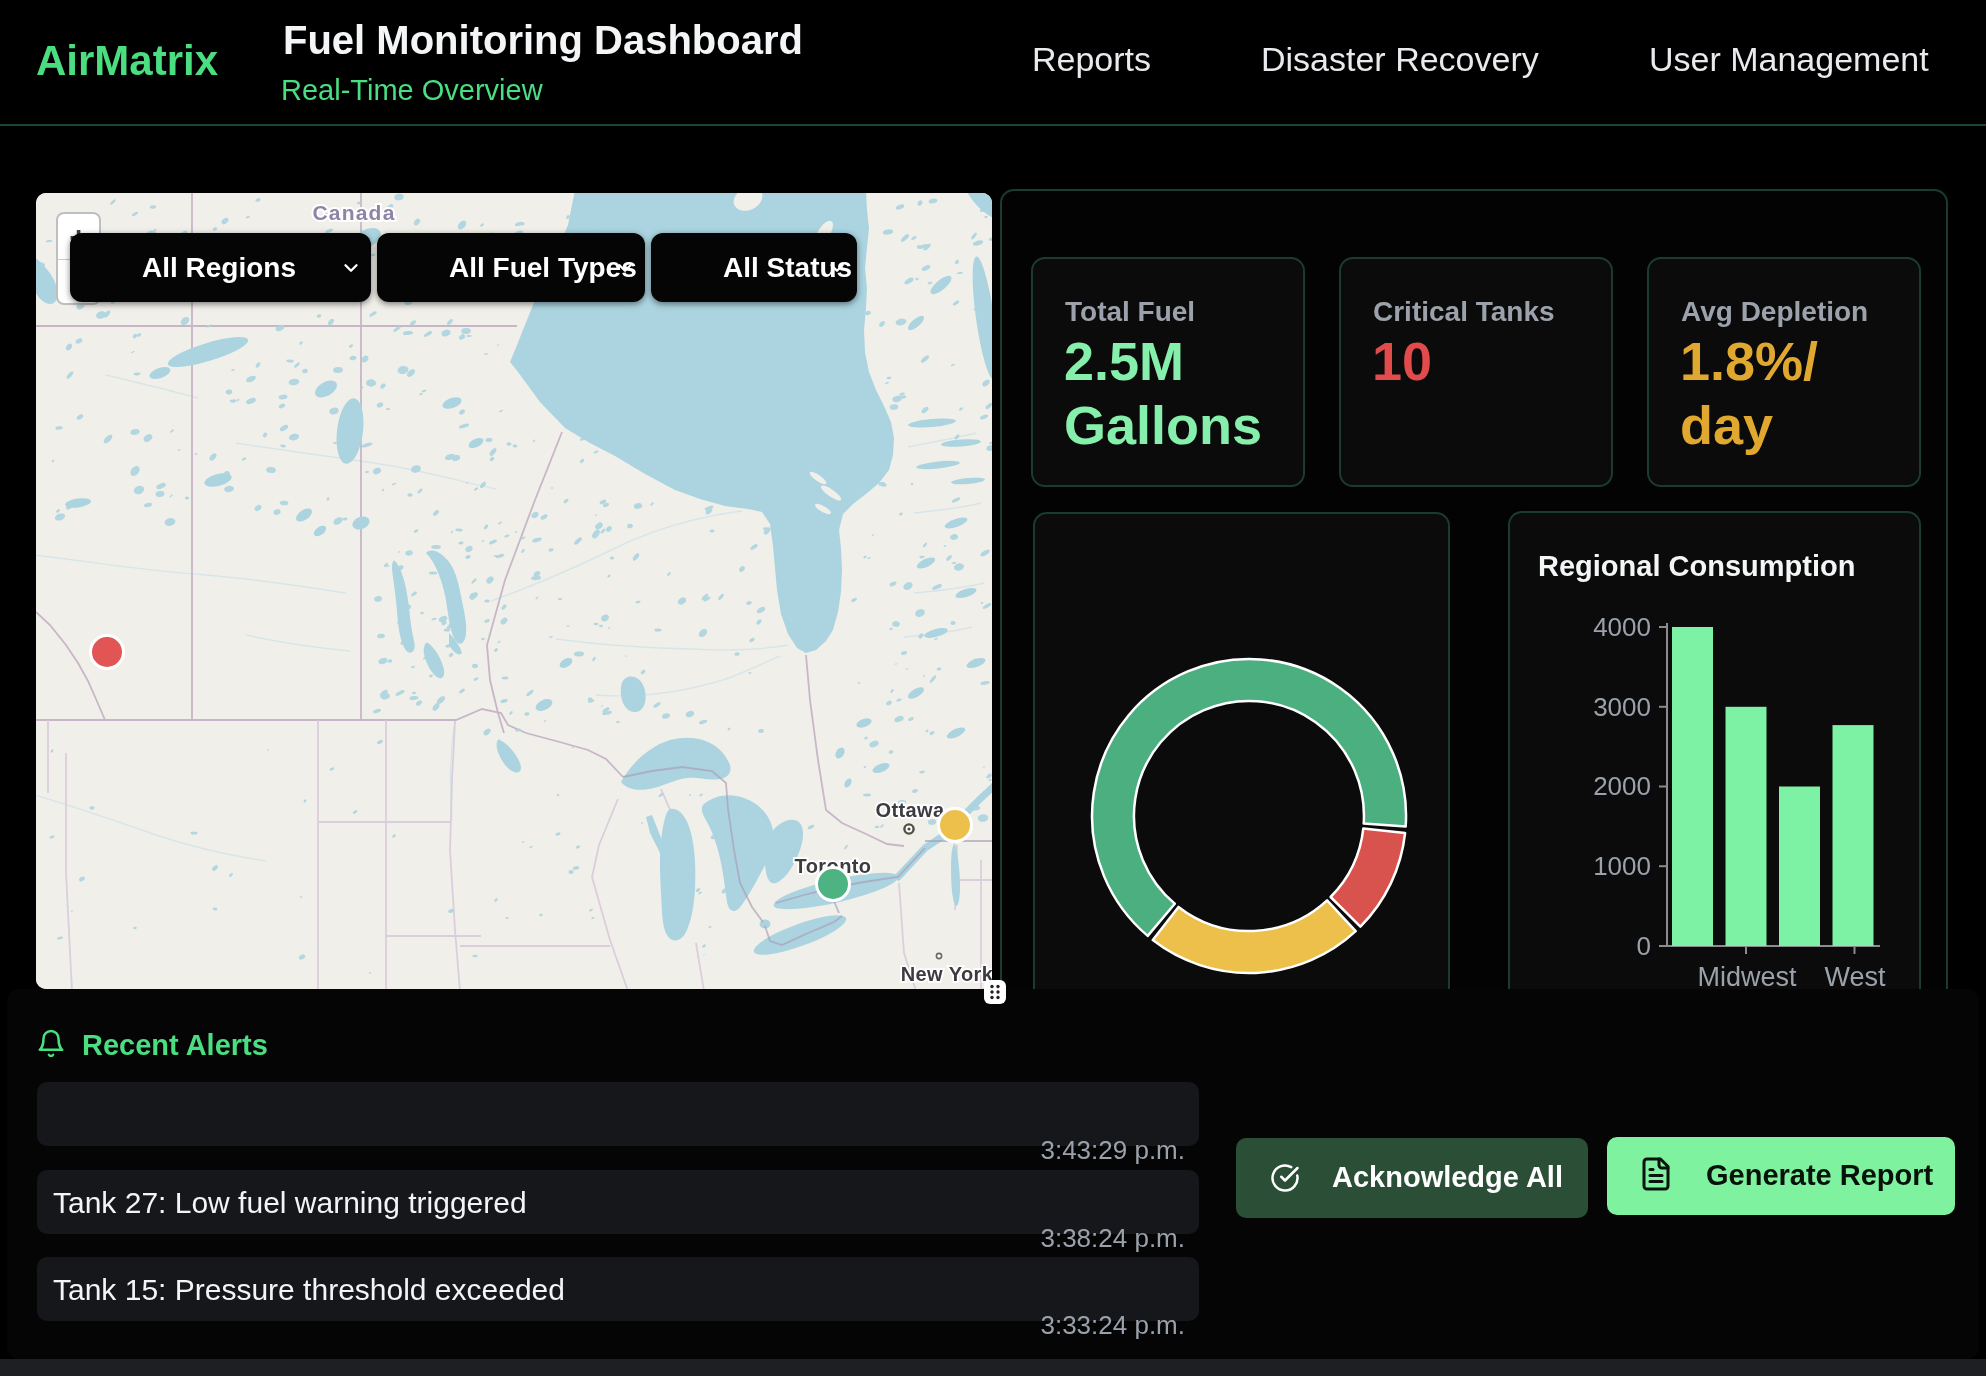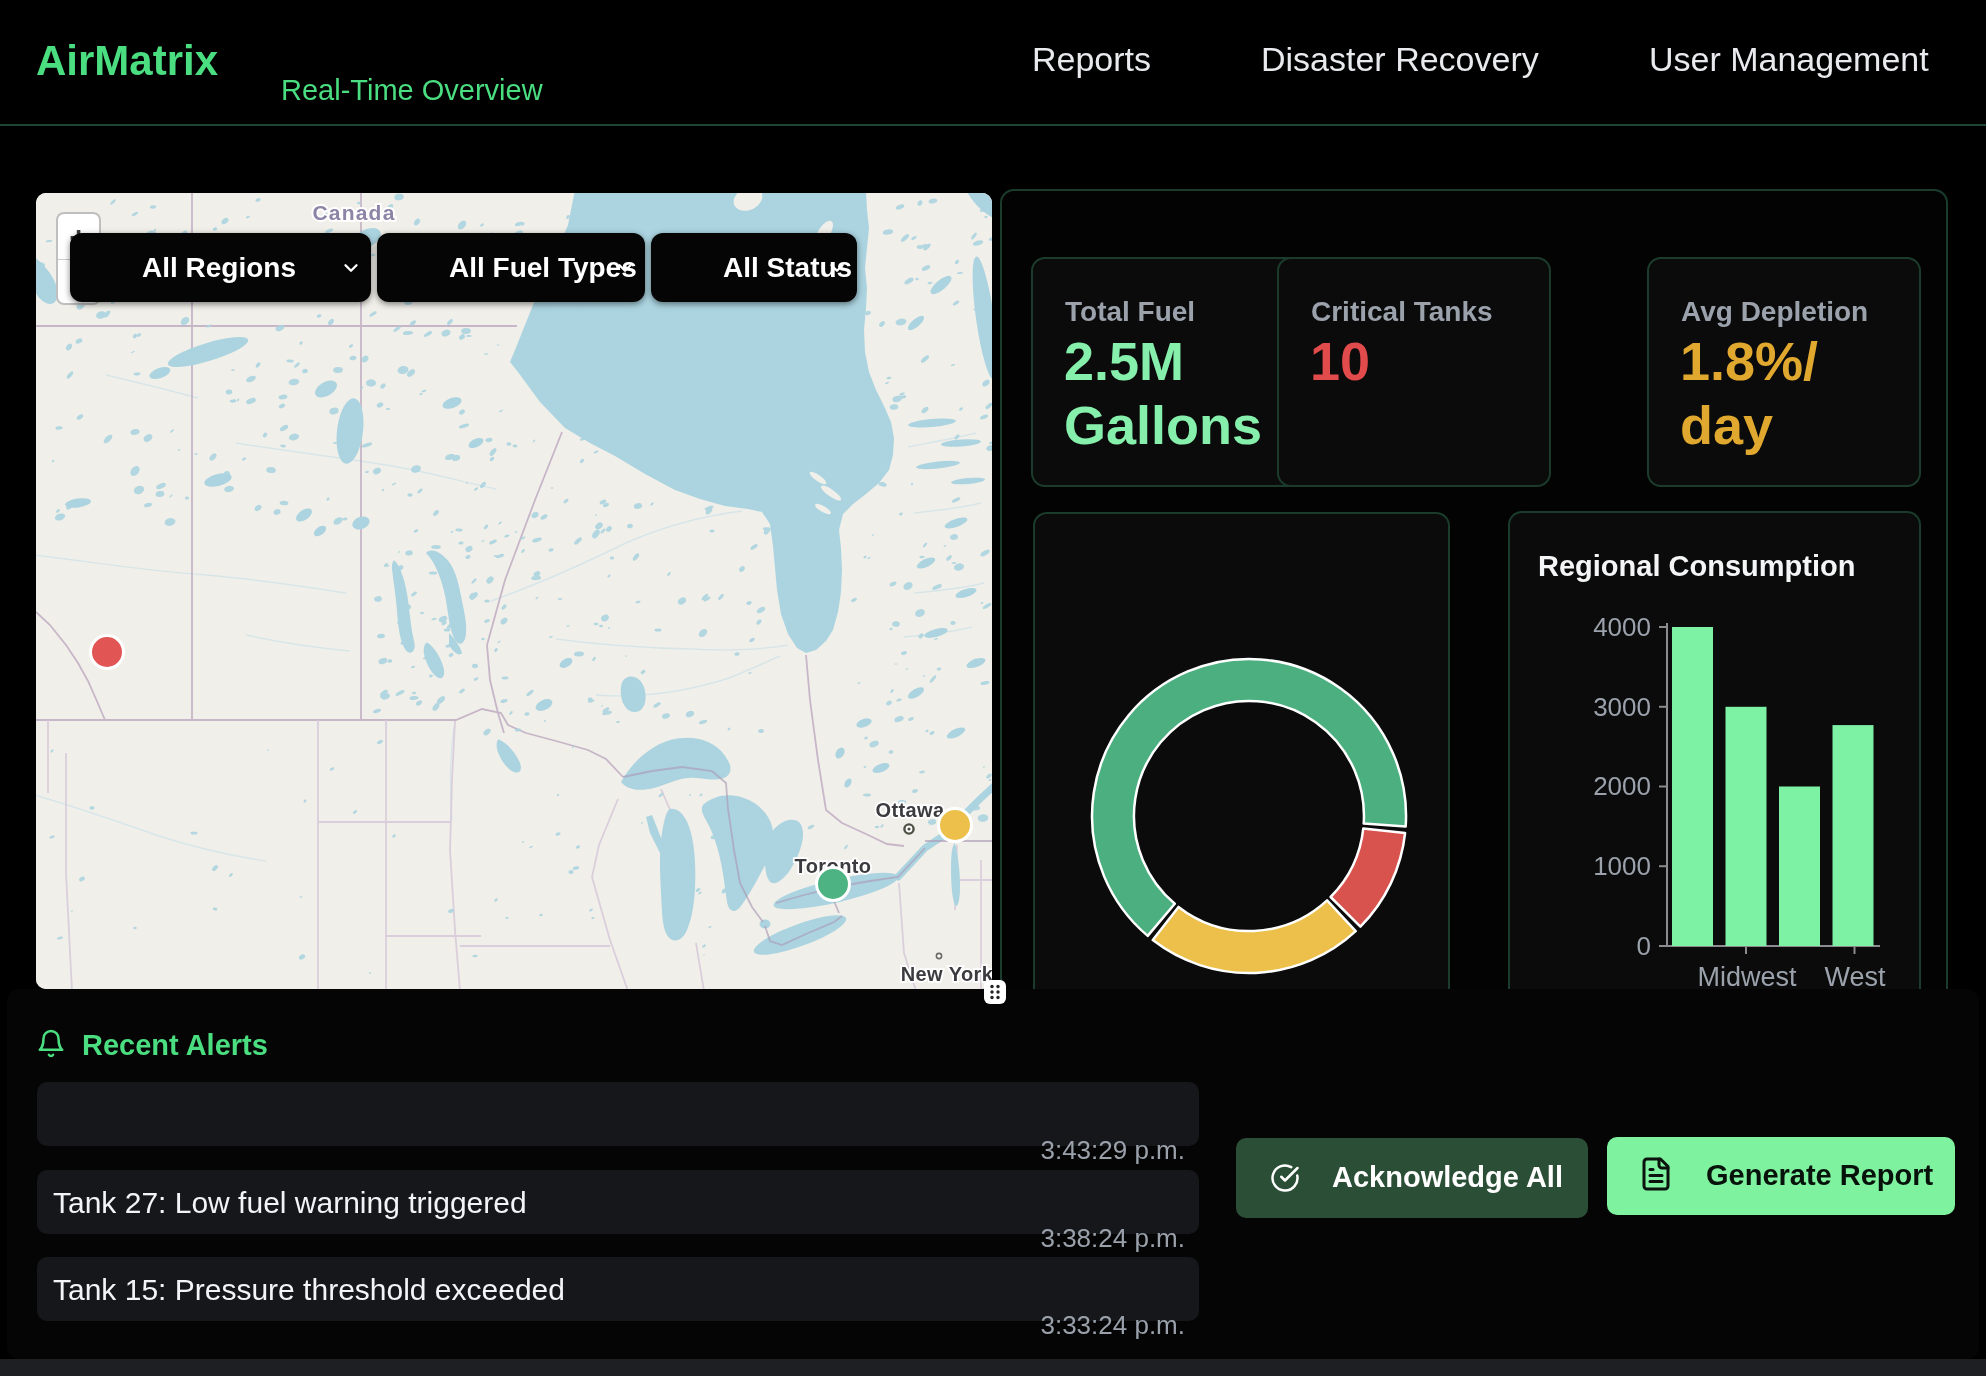--- a/index.html
+++ b/index.html
@@ -33,20 +33,21 @@
 .arow { position:absolute; left:37px; width:1162px; height:64px; background:#15171a; border-radius:10px; }
 .arow .msg { position:absolute; left:16px; top:16px; font-size:30px; color:#f2f4f5; }
 .arow .time { position:absolute; right:14px; top:18px; font-size:26px; color:#9aa1ab;margin-top:35px; }
 .btn { position:absolute; border-radius:10px; font-weight:bold; font-size:29px; }
 #bstrip { position:absolute; left:0; top:1359px; width:1986px; height:17px; background:#1e1f23; }
 </style>
 </head>
 <body>
 <div id="header">
   <div id="logo">AirMatrix</div>
+  <div id="title">Fuel Monitoring Dashboard</div>
   <div id="subtitle">Real-Time Overview</div>
   <div class="nav" style="left:1032px;">Reports</div>
   <div class="nav" style="left:1261px;">Disaster Recovery</div>
   <div class="nav" style="left:1649px;">User Management</div>
 </div>
 
 <div id="map">
 <svg width="956" height="796" viewBox="0 0 956 796">
 <rect width="956" height="796" fill="#f1efe9"></rect>
 <g stroke="#c6e0ea" stroke-width="1.4" fill="none" opacity="0.6">
@@ -781,21 +782,21 @@
 <div class="pill" style="left:651px; width:206px;"><span style="margin-left:28px;">All Status</span>
   <svg class="chev" style="left:175px;" viewBox="0 0 24 24" fill="none" stroke="#fff" stroke-width="2.6" stroke-linecap="round" stroke-linejoin="round">
       <path d="M6 9l6 6 6-6"></path>
     </svg></div>
 
 <div id="rpanel"></div>
 <div class="statcard" style="left:1031px;">
   <div class="statlabel">Total Fuel</div>
   <div class="statval" style="color:#86efac;">2.5M<br>Gallons</div>
 </div>
-<div class="statcard" style="left:1277px;padding-left:16px;">
+<div class="statcard" style="left:1339px;padding-left:16px;">
   <div class="statlabel">Critical Tanks</div>
   <div class="statval" style="color:#e14b4b;">10</div>
 </div>
 <div class="statcard" style="left:1647px;">
   <div class="statlabel">Avg Depletion</div>
   <div class="statval" style="color:#e0a82e;">1.8%/<br>day</div>
 </div>
 
 <div class="chartcard" style="left:1033px; top:512px; width:417px; height:477px; border-bottom:none; border-radius:14px 14px 0 0;">
   <svg class="abs" style="left:0px; top:0px;" width="417" height="477" viewBox="0 0 417 477">

